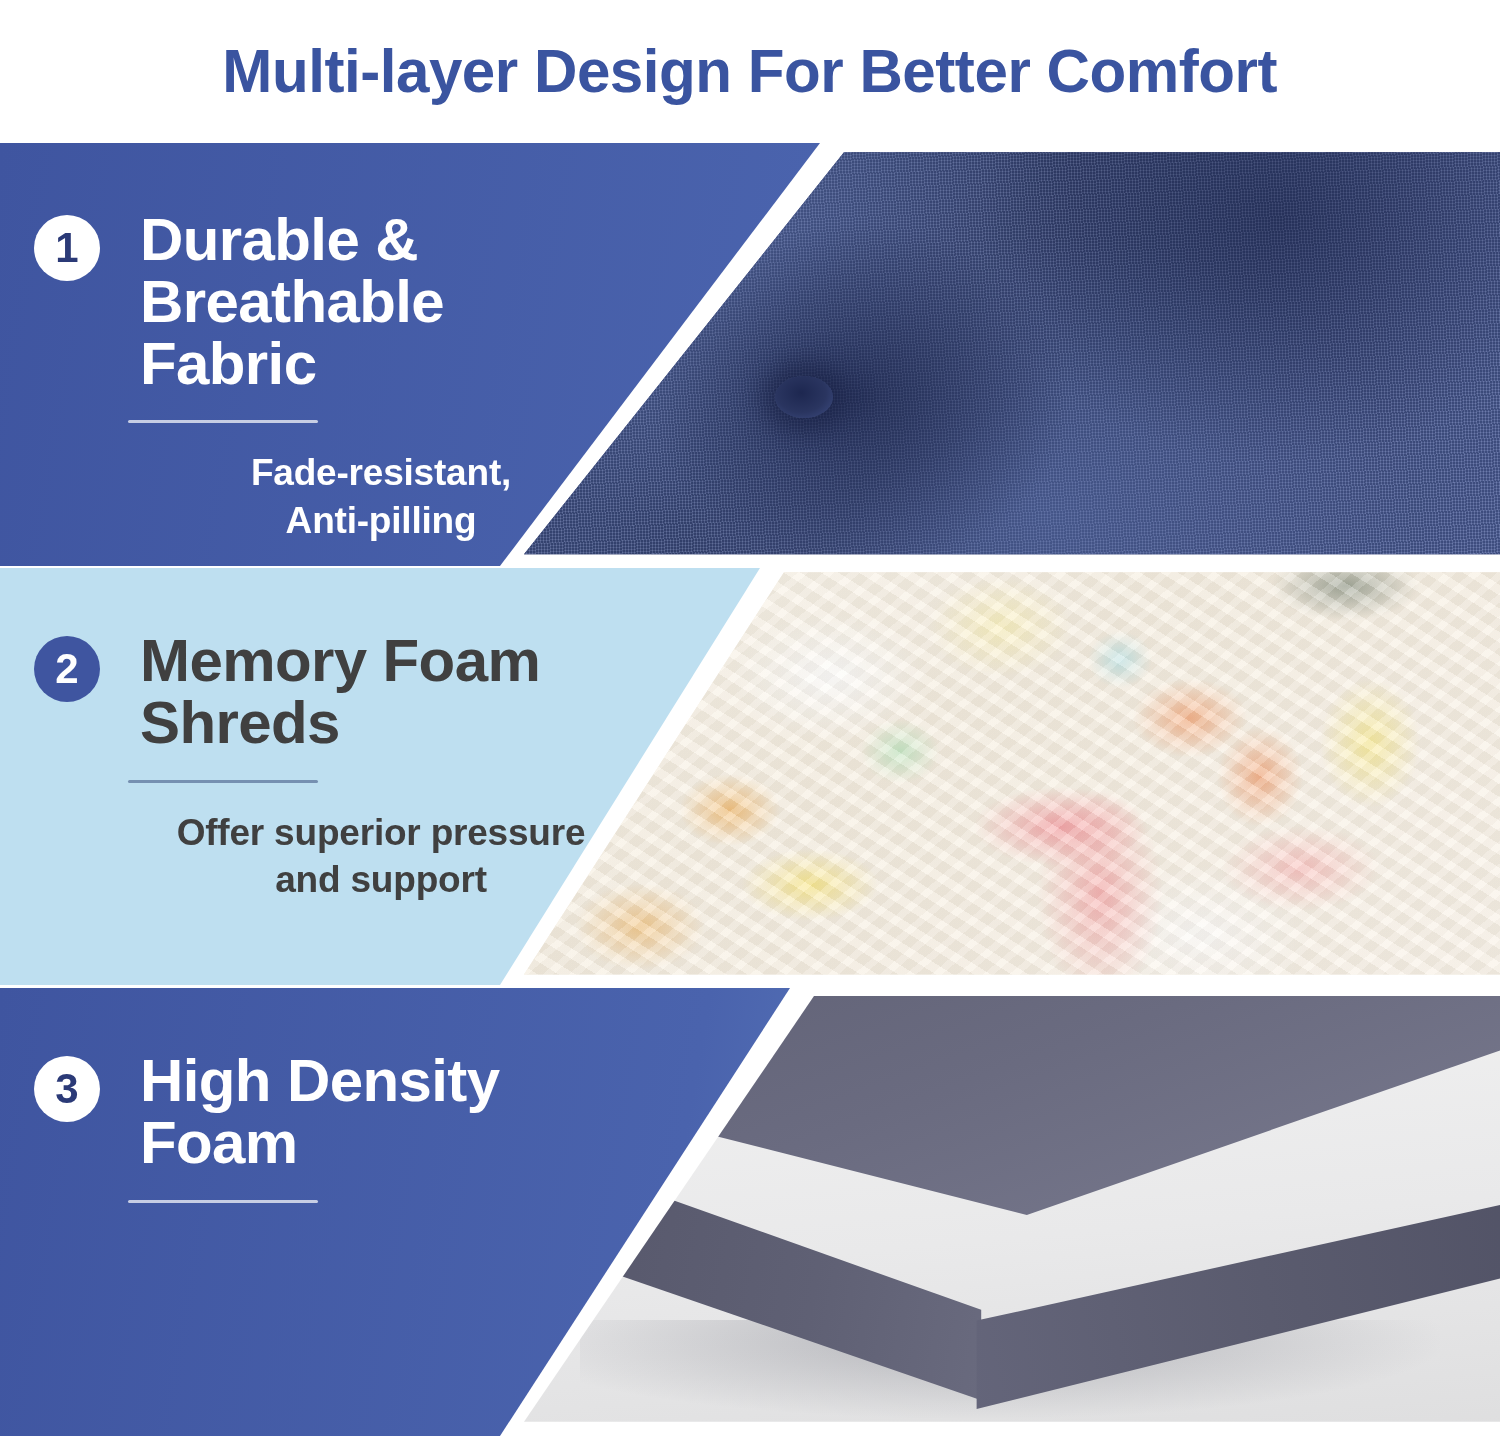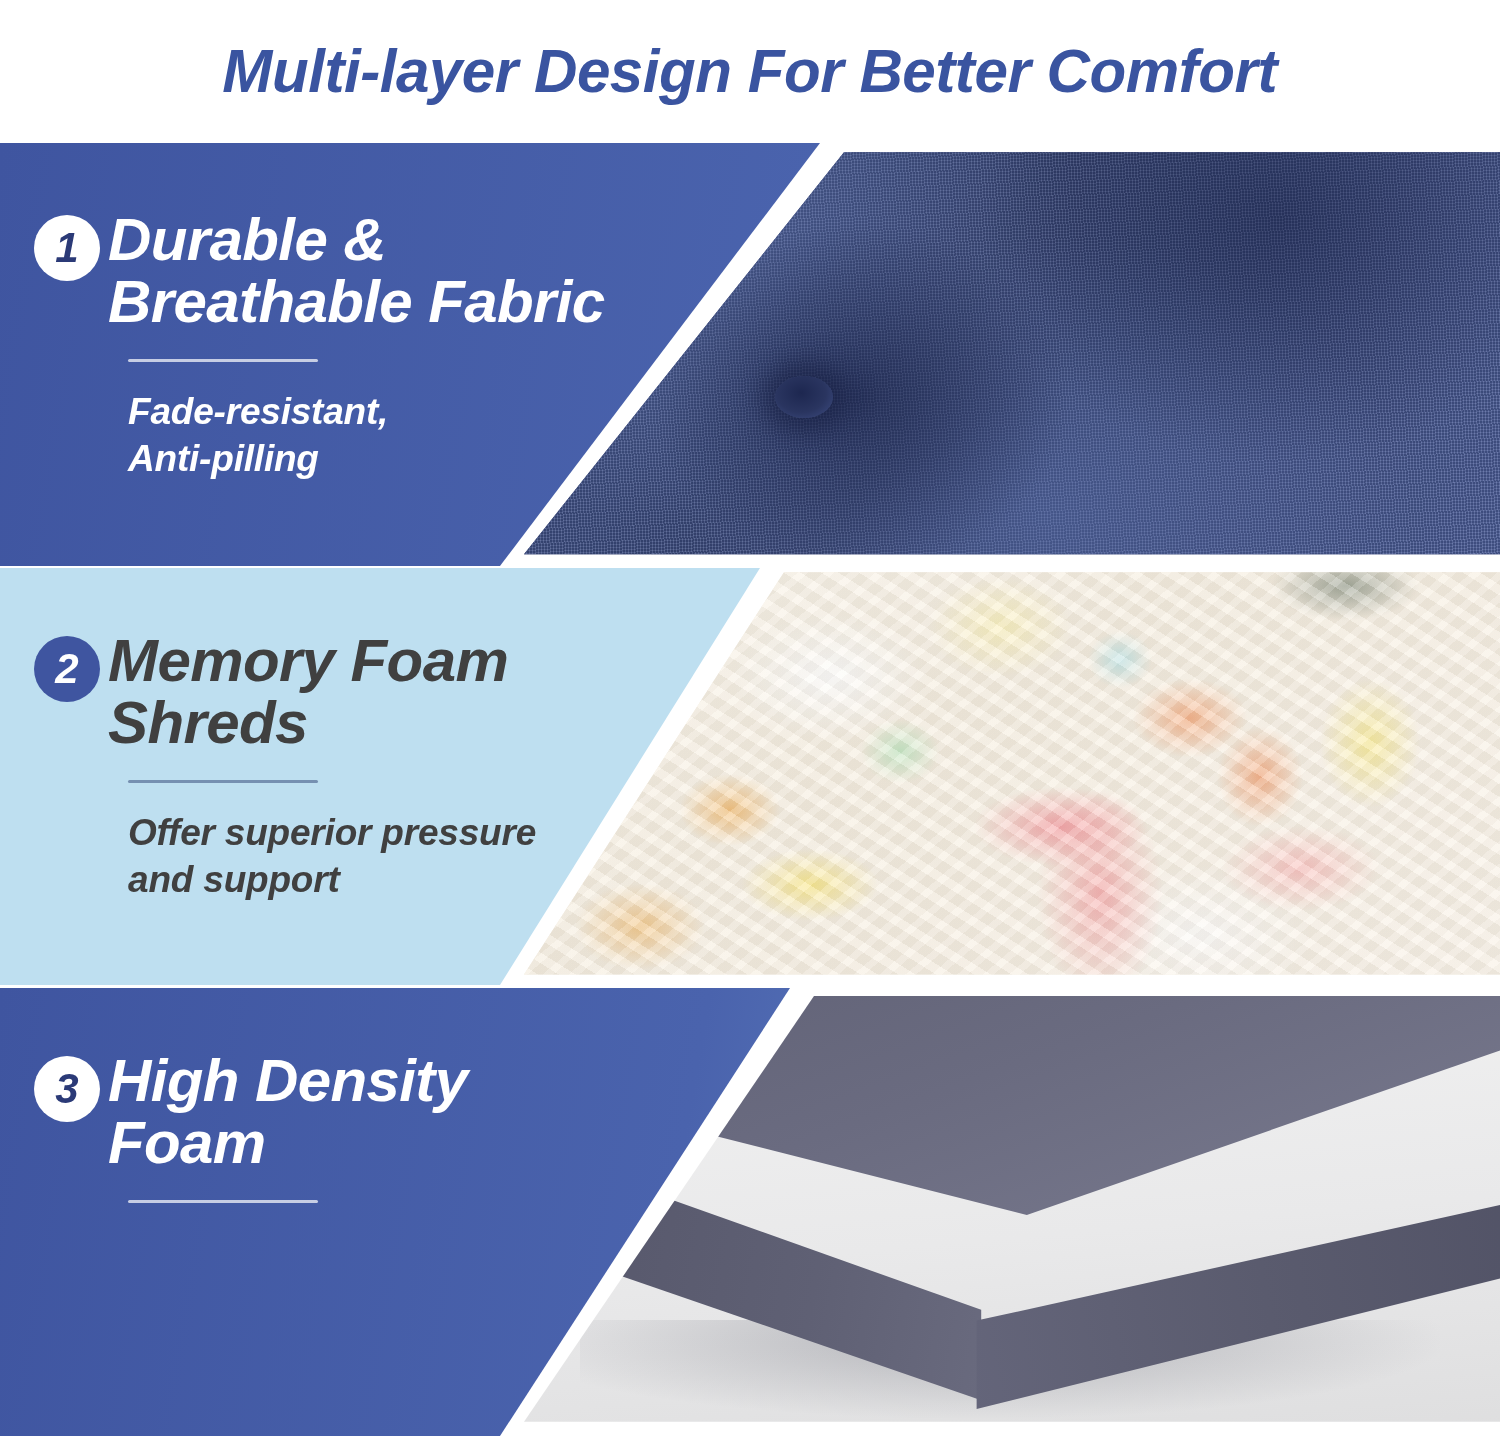--- a/index.html
+++ b/index.html
@@ -10,21 +10,20 @@
     background: #ffffff;
     font-family: "Liberation Sans", sans-serif;
     overflow: hidden;
   }
 
   .poster {
     position: relative;
     width: 1336px;
     height: 1436px;
     background: #ffffff;
-    font-style: italic;
   }
 
   
   .title-bar {
     position: absolute;
     left: 0; top: 0;
     width: 1500px;
     height: 140px;
     display: flex;
     align-items: center;
@@ -193,21 +192,21 @@
     width: 66px; height: 66px;
     border-radius: 50%;
     display: flex; align-items: center; justify-content: center;
     font-size: 42px; font-weight: 700;
     margin-top: 6px;
   }
   .badge.onwhite { background: #ffffff; color: #2b3a77; }
   .badge.onblue  { background: #3f55a0; color: #ffffff; }
 
   .heading {
-    margin-left: 8px;
+    margin-left: 40px;
     font-size: 60px;
     font-weight: 700;
     line-height: 1.03;
     letter-spacing: -0.6px;
     white-space: pre-line;
   }
   .dark-text  { color: #404040; }
   .light-text { color: #ffffff; }
 
   .divider {
@@ -221,20 +220,21 @@
   .divider.onblue  { background: rgba(255,255,255,0.70); }
   .divider.onlight { background: rgba(32,49,99,0.45); }
 
   .subtext {
     margin-left: 94px;
     font-size: 37px;
     font-weight: 700;
     line-height: 1.28;
     letter-spacing: -0.2px;
     white-space: pre-line;
+    text-align: center;
   }
 </style>
 </head>
 <body>
 
 <div class="poster">
 
   <div class="title-bar">
     <div class="title-text">Multi-layer Design For Better Comfort</div>
   </div>

